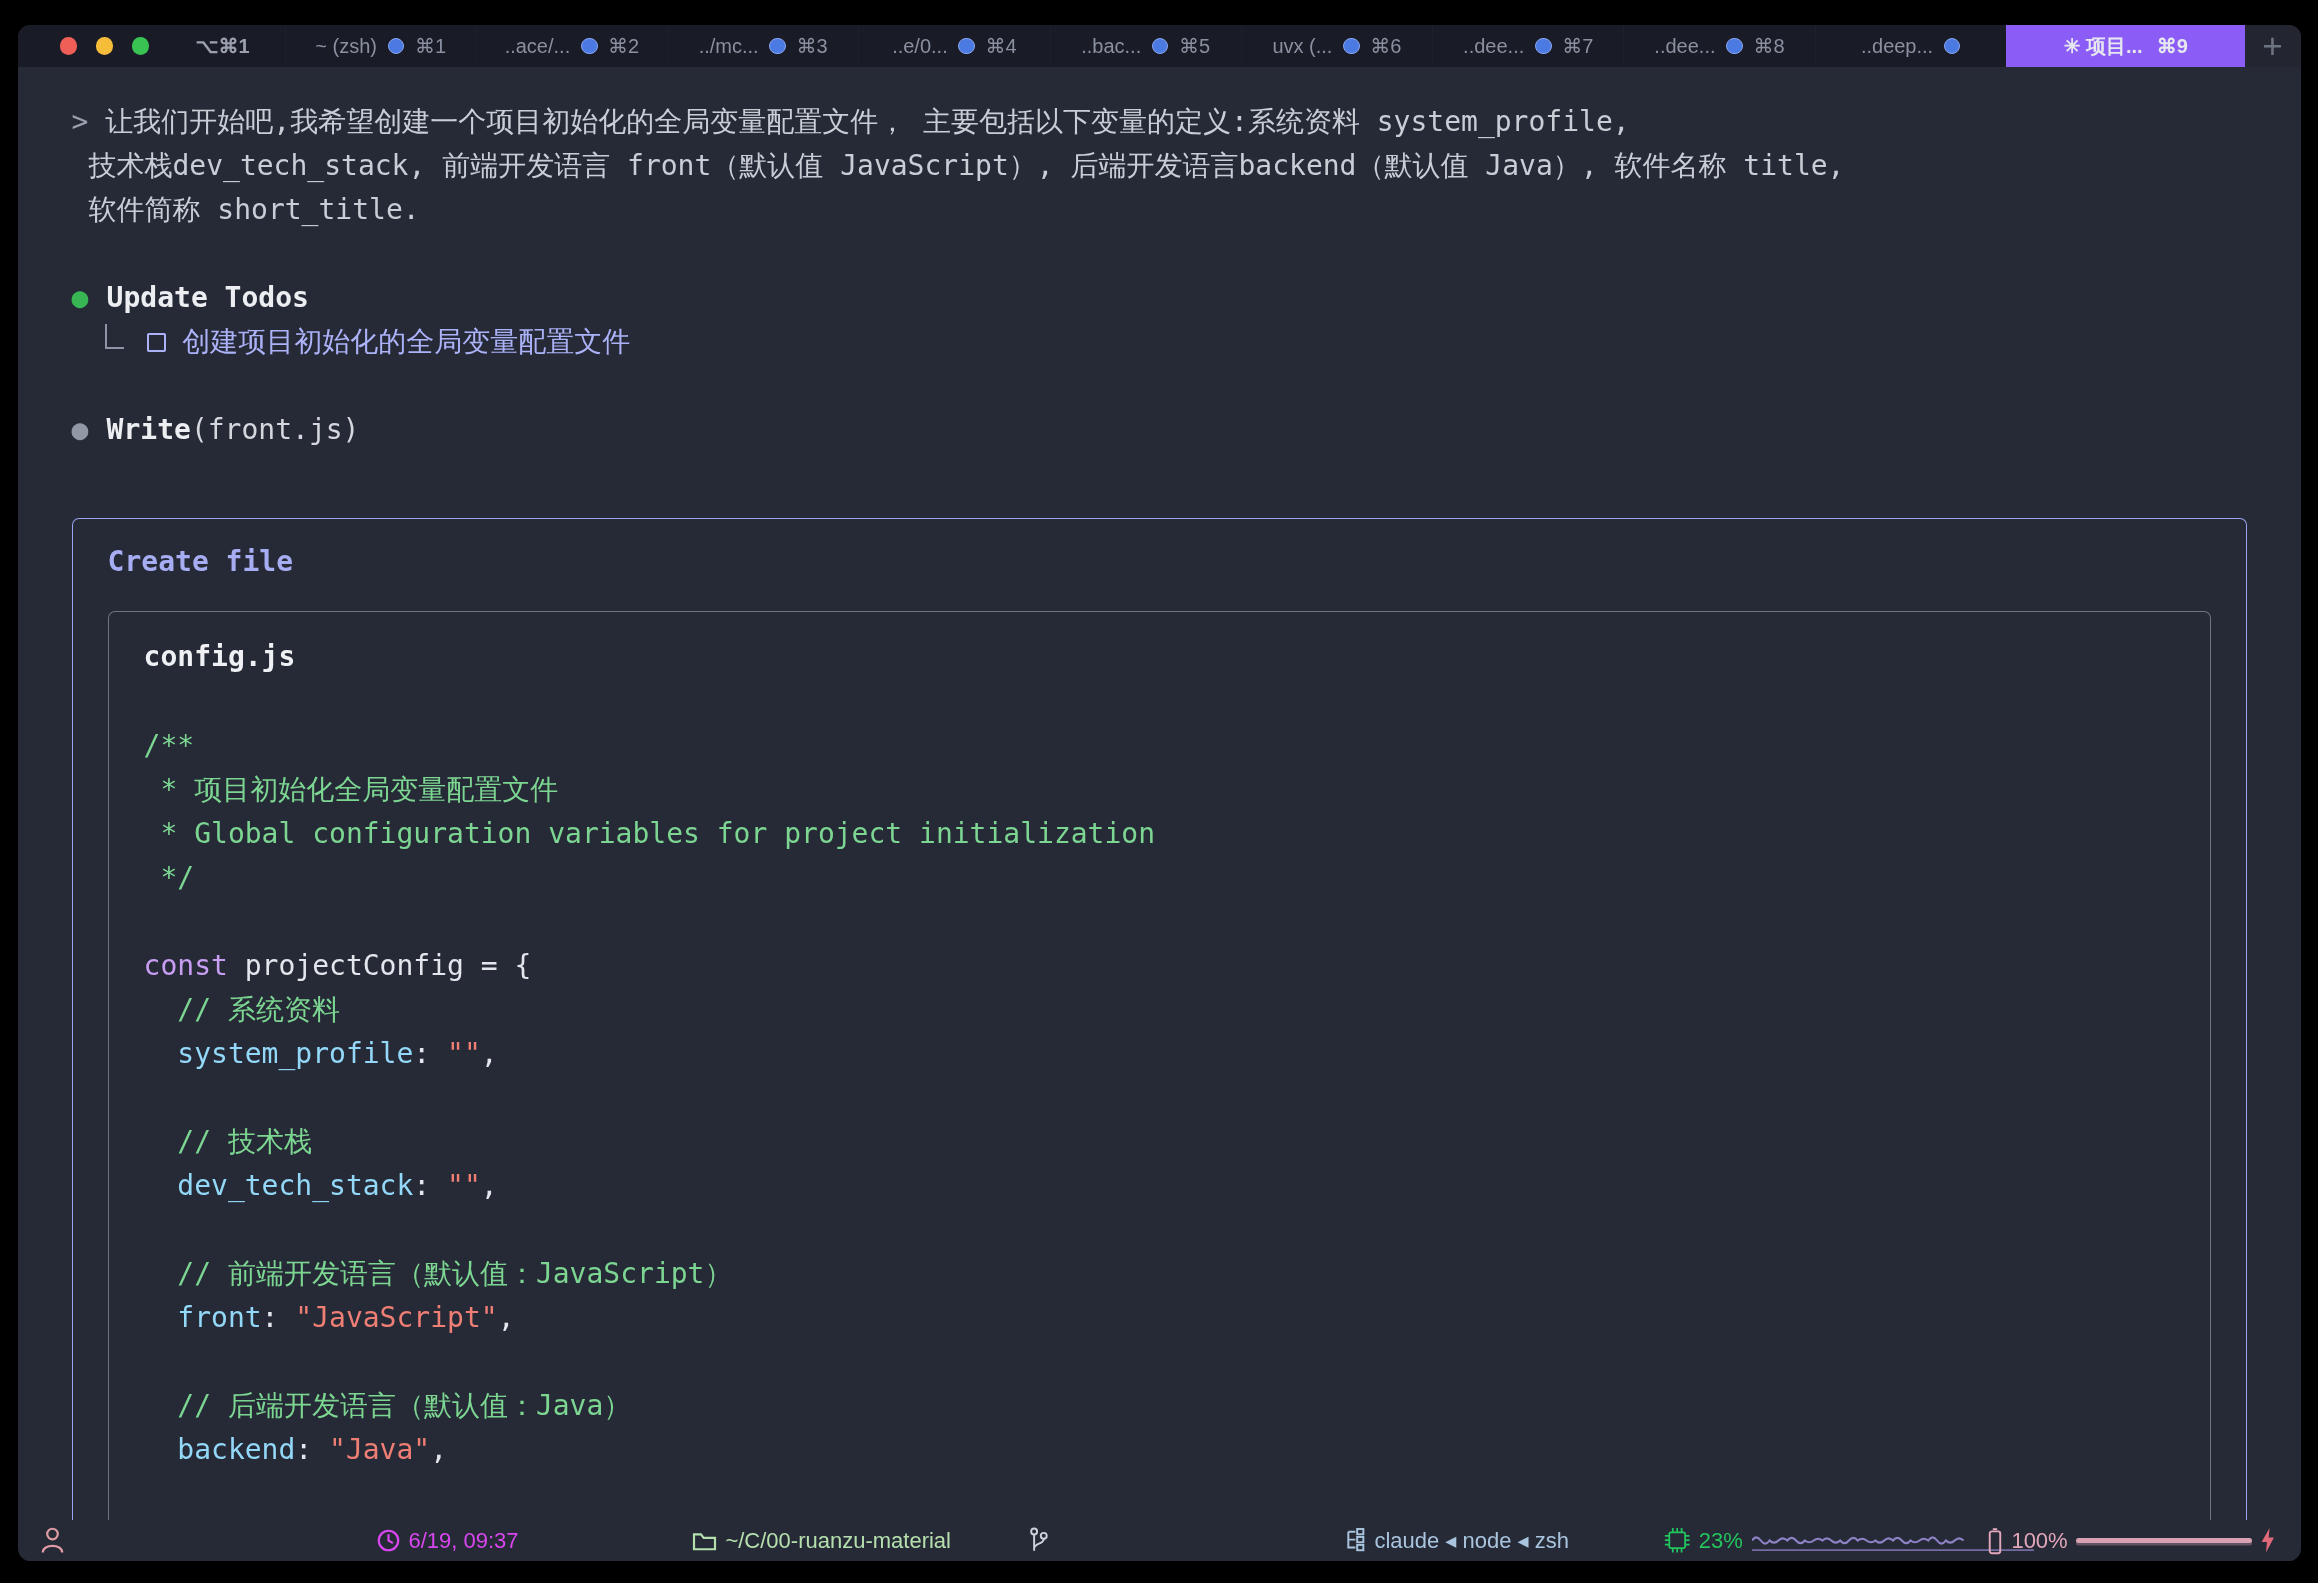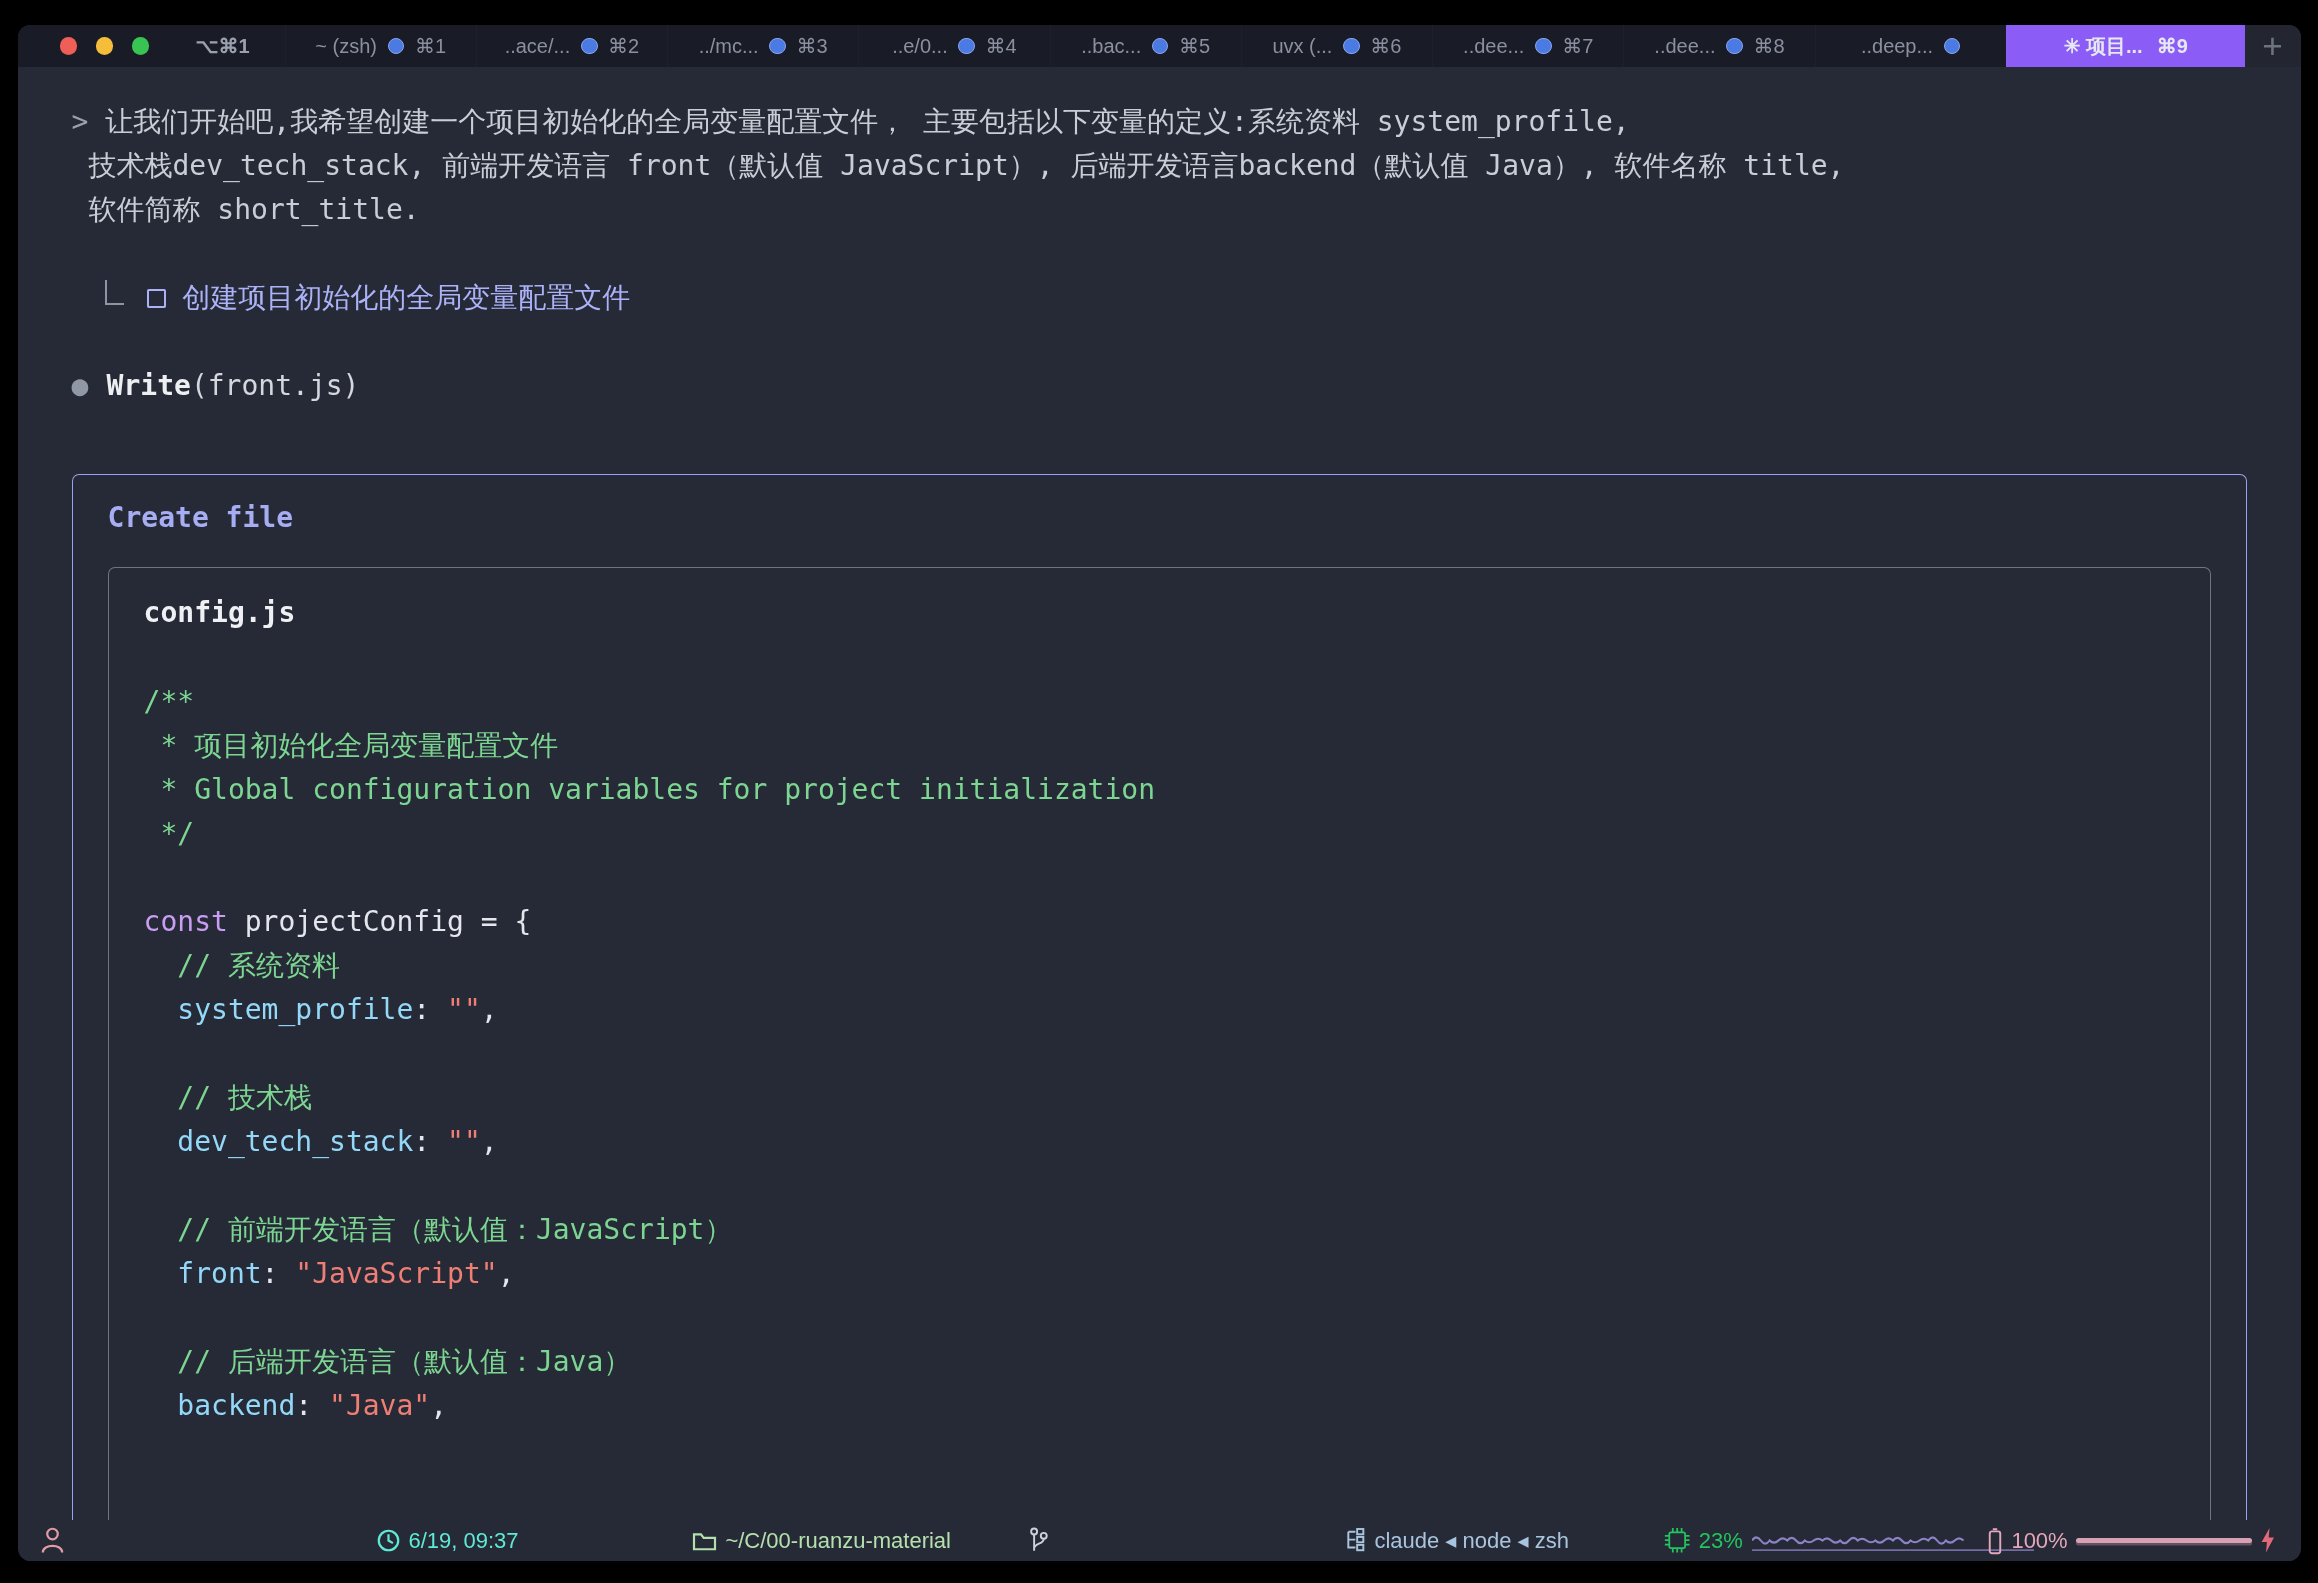--- a/index.html
+++ b/index.html
@@ -54,21 +54,21 @@
   .tok-keyword{color:#c89df2;}
   .tok-prop{color:#93d8f8;}
   .tok-string{color:#ef7e75;}
   .tok-plain{color:#e3e6ec;}
   
   .statusbar{flex:0 0 41px;position:relative;font-size:22px;
     font-family:"Liberation Sans",sans-serif;}
   .sb{position:absolute;top:0;height:41px;display:flex;align-items:center;gap:8.8px;white-space:nowrap;}
   .sb svg{flex:0 0 auto;}
   .sb-user{left:23px;color:#e09ca4;}
-  .sb-date{left:359px;color:#5eead4;}
+  .sb-date{left:359px;color:#d946ef;}
   .sb-dir{left:674px;color:#b5e0ae;}
   .sb-git{left:1010px;color:#ccd1da;}
   .sb-proc{left:1325px;color:#a9c4de;}
   .sb-cpu{left:1646px;color:#22c55e;}
   .sb-batt{left:1969px;color:#e2a7ba;}
   .sb-bolt{left:2241px;color:#e0697a;}
   .batt-bar{width:176px;height:4.4px;background:#d8a0b3;border-radius:2.6px;box-shadow:0 2.6px 0 rgba(216,160,179,.35);}
 </style>
 </head>
 <body>
@@ -139,20 +139,21 @@
 
   <div class="content">
 
     <div class="prompt">
         <div class="line"><span class="prompt-prefix">&gt; </span>让我们开始吧,我希望创建一个项目初始化的全局变量配置文件， 主要包括以下变量的定义:系统资料 system_profile,</div>
         <div class="line">&nbsp;技术栈dev_tech_stack, 前端开发语言 front（默认值 JavaScript）, 后端开发语言backend（默认值 Java）, 软件名称 title,</div>
         <div class="line">&nbsp;软件简称 short_title.</div>
       </div>
 
     <div class="section">
+      <div class="line"><span class="bullet green">●</span><span class="bold-white">Update Todos</span></div>
       <div class="todo-row">
         <span class="todo-elbow"></span>
         <span class="todo-check"></span>
         <span>创建项目初始化的全局变量配置文件</span>
       </div>
     </div>
 
     <div class="section line"><span class="bullet gray">●</span><span class="bold-white">Write</span><span class="paren">(front.js)</span></div>
 
     <div class="panel">

